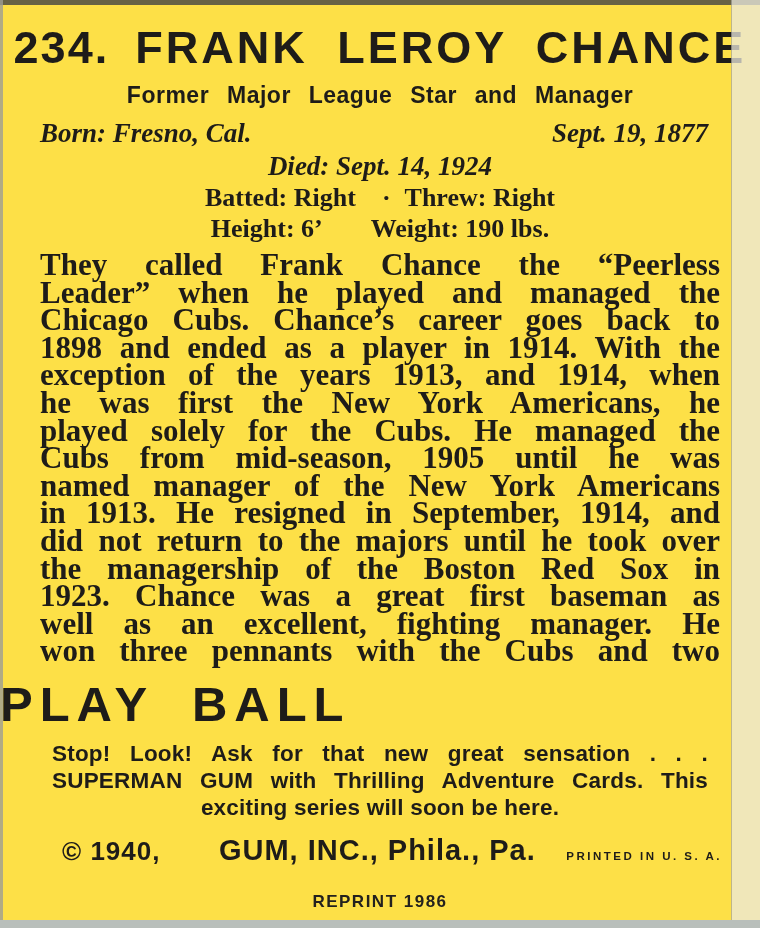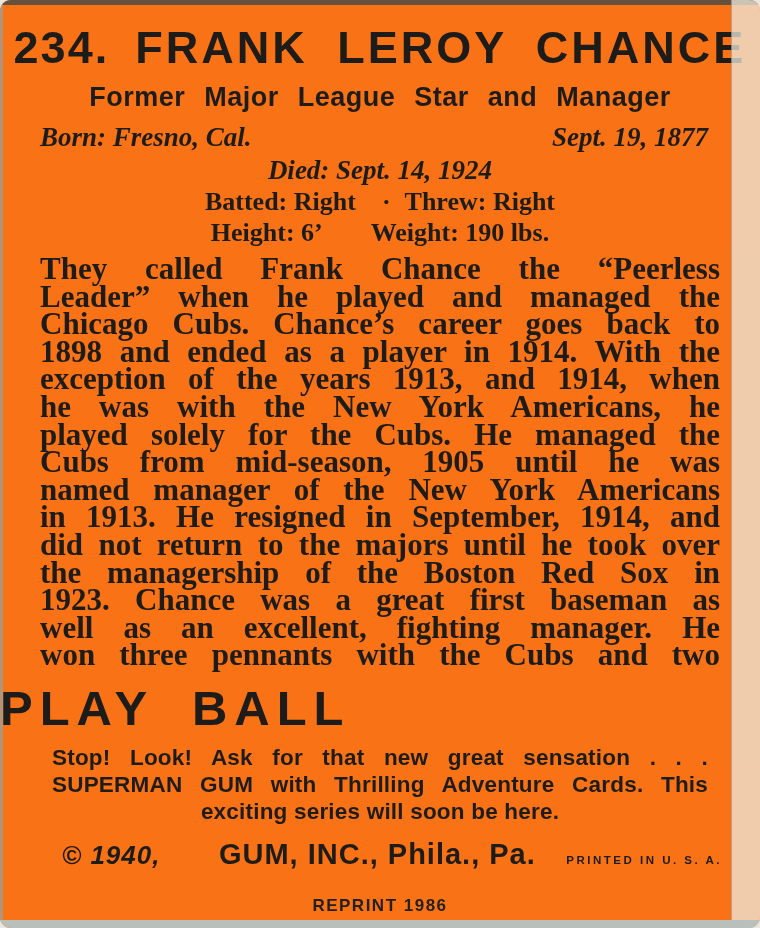--- a/index.html
+++ b/index.html
@@ -8,26 +8,25 @@
     width: 760px;
     height: 928px;
     background: #e9e7dd;
     font-family: "Liberation Sans", sans-serif;
     overflow: hidden;
   }
   .card {
     position: relative;
     width: 760px;
     height: 928px;
-    background: #f97316;
+    background: #fde047;
     color: #1e1c19;
     box-sizing: border-box;
     padding-top: 25px;
     overflow: hidden;
-    border-radius: 11px;
   }
   
   .edge-top    { position:absolute; top:0; left:0; width:100%; height:5px; background:#4c4b45; opacity:.85; }
   .edge-left   { position:absolute; top:0; left:0; width:3px; height:100%; background:#9d9d94; opacity:.8; }
   .edge-bottom { position:absolute; bottom:0; left:0; width:100%; height:8px; background:#b9bfbb; }
   .edge-right  { position:absolute; top:0; right:0; width:28px; height:100%;
                  background:#eceadf; border-left:1px solid #aaa99f; opacity:.75; }
 
   .title {
     text-align: center;
@@ -37,21 +36,21 @@
     letter-spacing: 1px;
     white-space: nowrap;
   }
   .title .num { margin-right: 26px; letter-spacing: 2px; }
   .title .name { word-spacing: 14px; letter-spacing: 3px; }
 
   .subtitle {
     margin-top: 12px;
     text-align: center;
     font-weight: bold;
-    font-size: 27px;
+    font-size: 23px;
     word-spacing: 11px;
     letter-spacing: .5px;
   }
 
   .serif  { font-family: "Liberation Serif", serif; font-weight: bold; }
   .italic { font-style: italic; }
 
   .born-row {
     margin-top: 9px;
     padding: 0 52px 0 40px;
@@ -103,21 +102,21 @@
   .promo-line.centered { text-align: center; text-align-last: center; }
 
   .footer-row {
     margin-top: 13px;
     padding: 0 38px 0 62px;
     display: flex;
     align-items: baseline;
     justify-content: space-between;
     font-weight: bold;
   }
-  .copyright { font-size: 26px; letter-spacing: 1px; font-style: italic; }
+  .copyright { font-size: 26px; letter-spacing: 1px; }
   .publisher { font-size: 29px; letter-spacing: 1px; margin-left: 28px; }
   .printed   { font-size: 11.5px; letter-spacing: 2.5px; }
 
   .reprint {
     margin-top: 25px;
     text-align: center;
     font-weight: bold;
     font-size: 17px;
     letter-spacing: 1.5px;
     color: #23211e;
@@ -153,21 +152,21 @@
   <div class="center-line stats-line serif">
     <span>Height: 6’</span><span class="gap-left">Weight: 190 lbs.</span>
   </div>
 
   <div class="bio serif">
     <div class="bio-line">They called Frank Chance the “Peerless</div>
     <div class="bio-line">Leader” when he played and managed the</div>
     <div class="bio-line">Chicago Cubs. Chance’s career goes back to</div>
     <div class="bio-line">1898 and ended as a player in 1914. With the</div>
     <div class="bio-line">exception of the years 1913, and 1914, when</div>
-    <div class="bio-line">he was with the New York Americans, he</div>
+    <div class="bio-line">he was first the New York Americans, he</div>
     <div class="bio-line">played solely for the Cubs. He managed the</div>
     <div class="bio-line">Cubs from mid-season, 1905 until he was</div>
     <div class="bio-line">named manager of the New York Americans</div>
     <div class="bio-line">in 1913. He resigned in September, 1914, and</div>
     <div class="bio-line">did not return to the majors until he took over</div>
     <div class="bio-line">the managership of the Boston Red Sox in</div>
     <div class="bio-line">1923. Chance was a great first baseman as</div>
     <div class="bio-line">well as an excellent, fighting manager. He</div>
     <div class="bio-line">won three pennants with the Cubs and two</div>
   </div>

